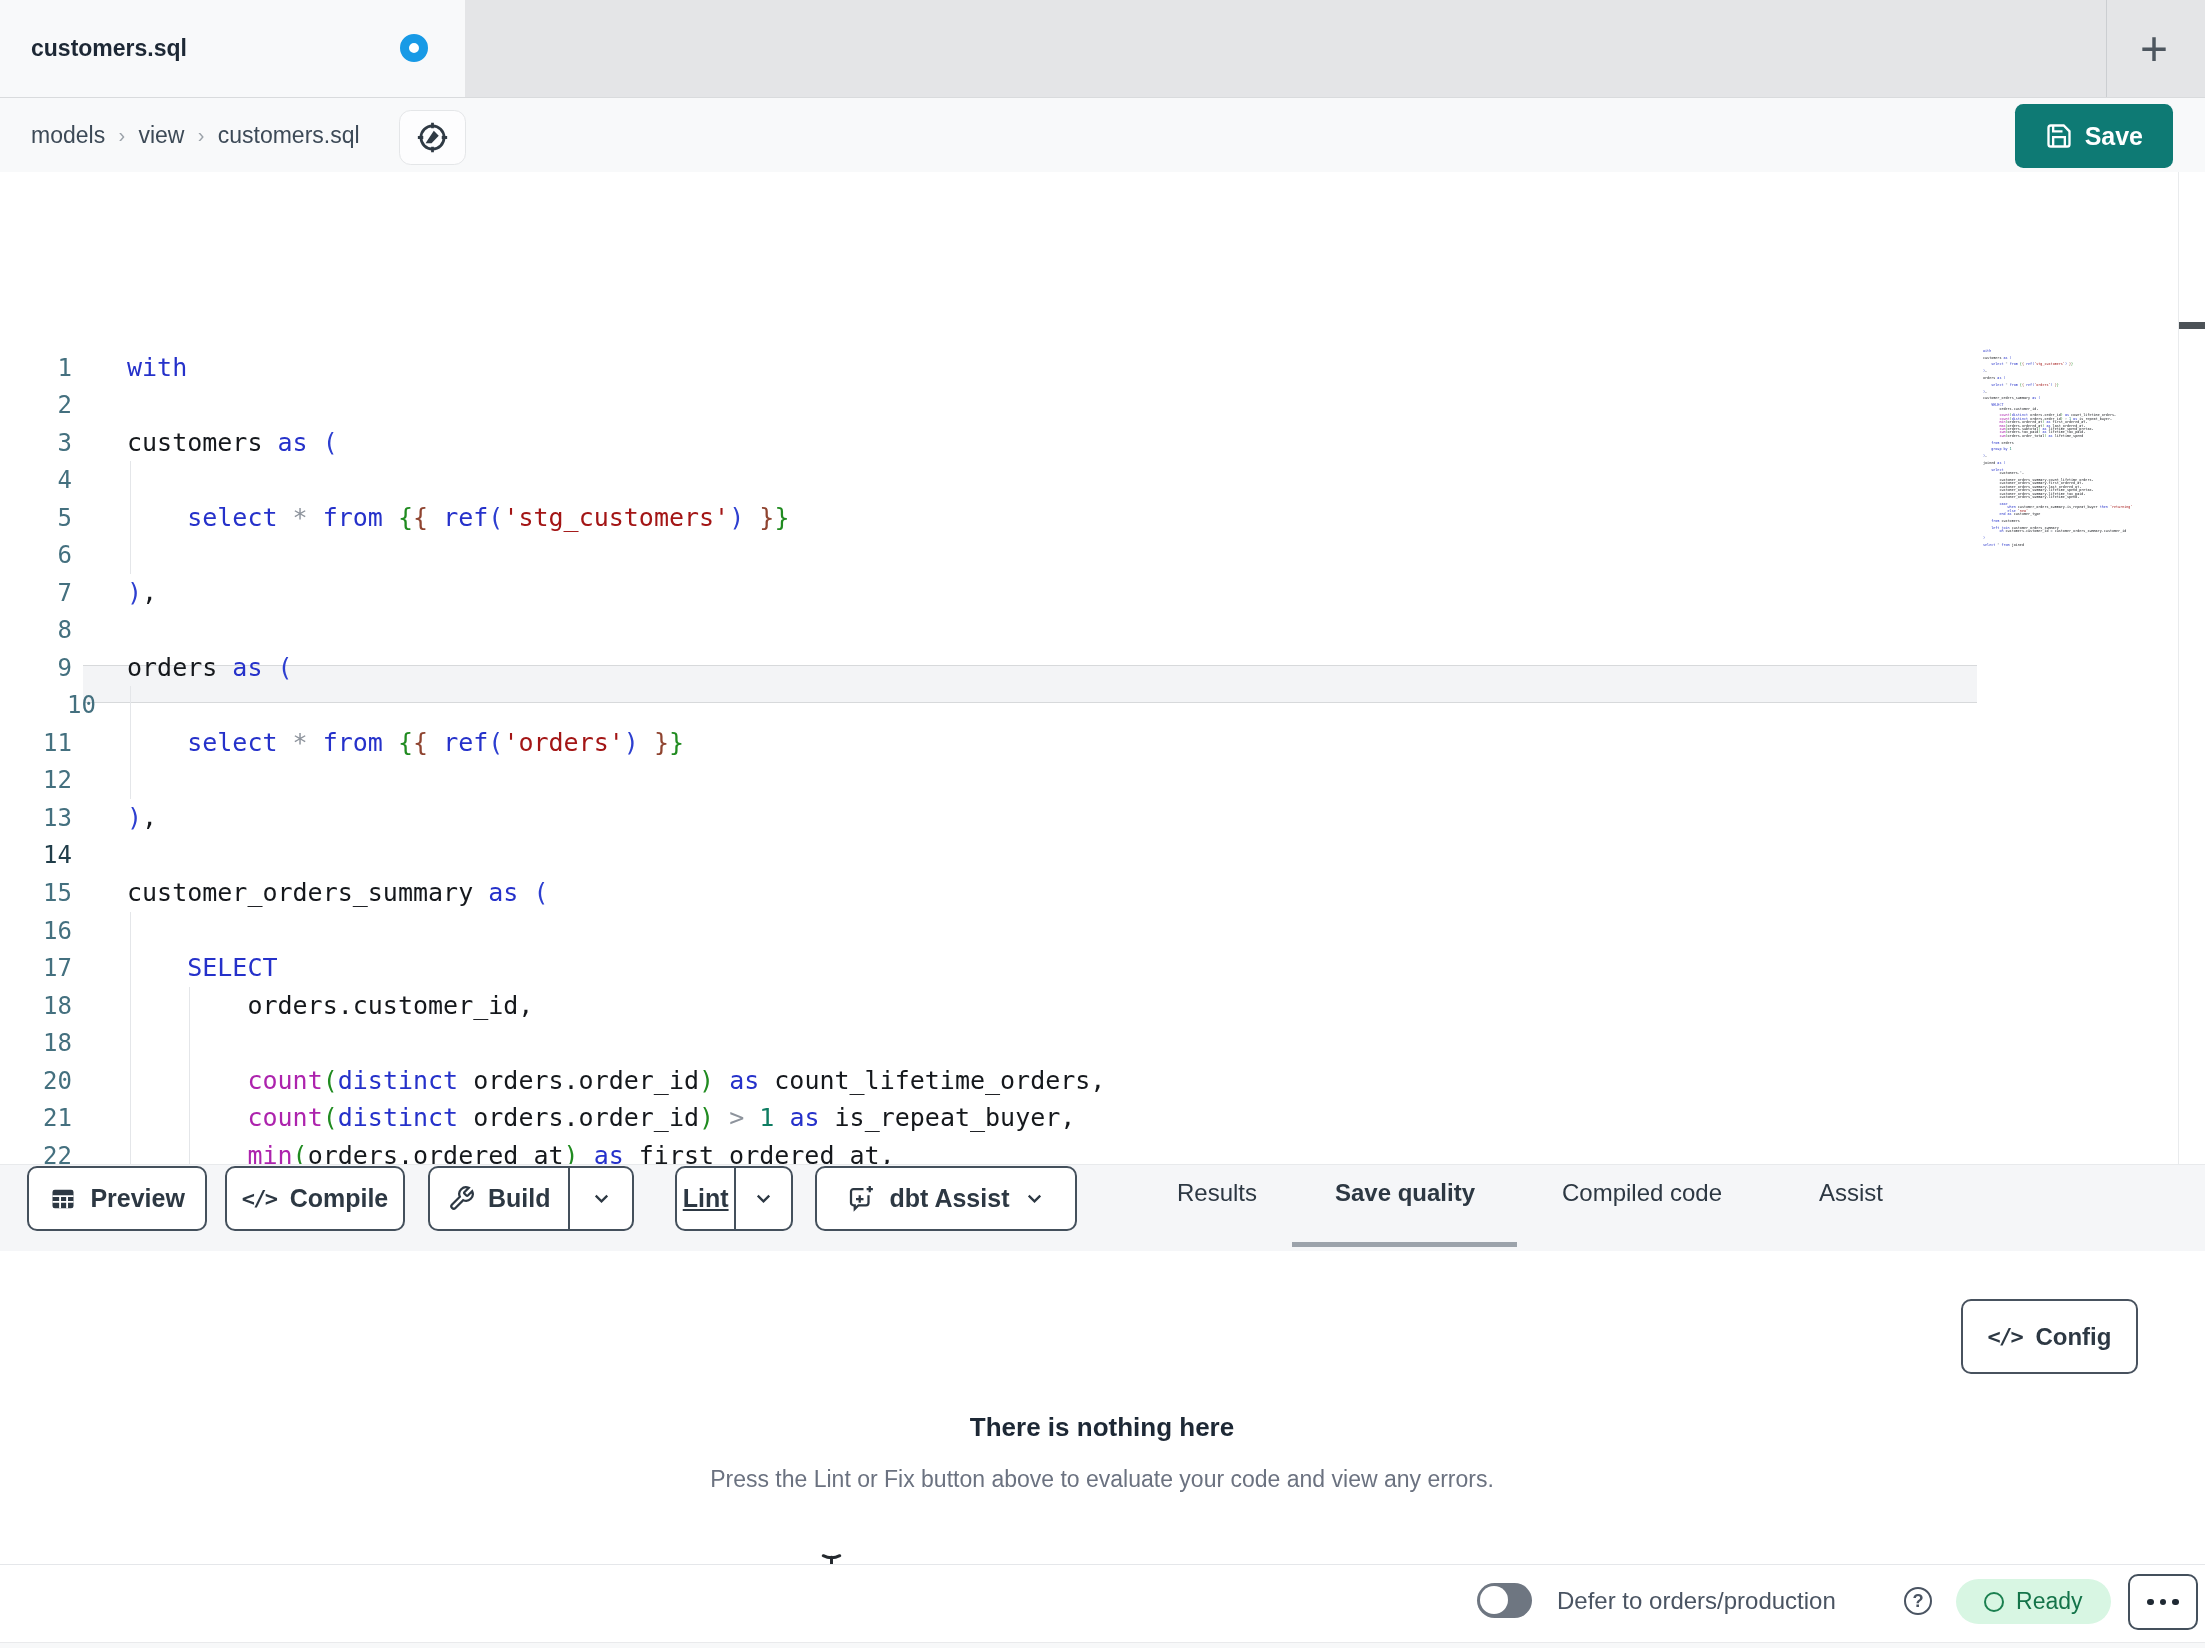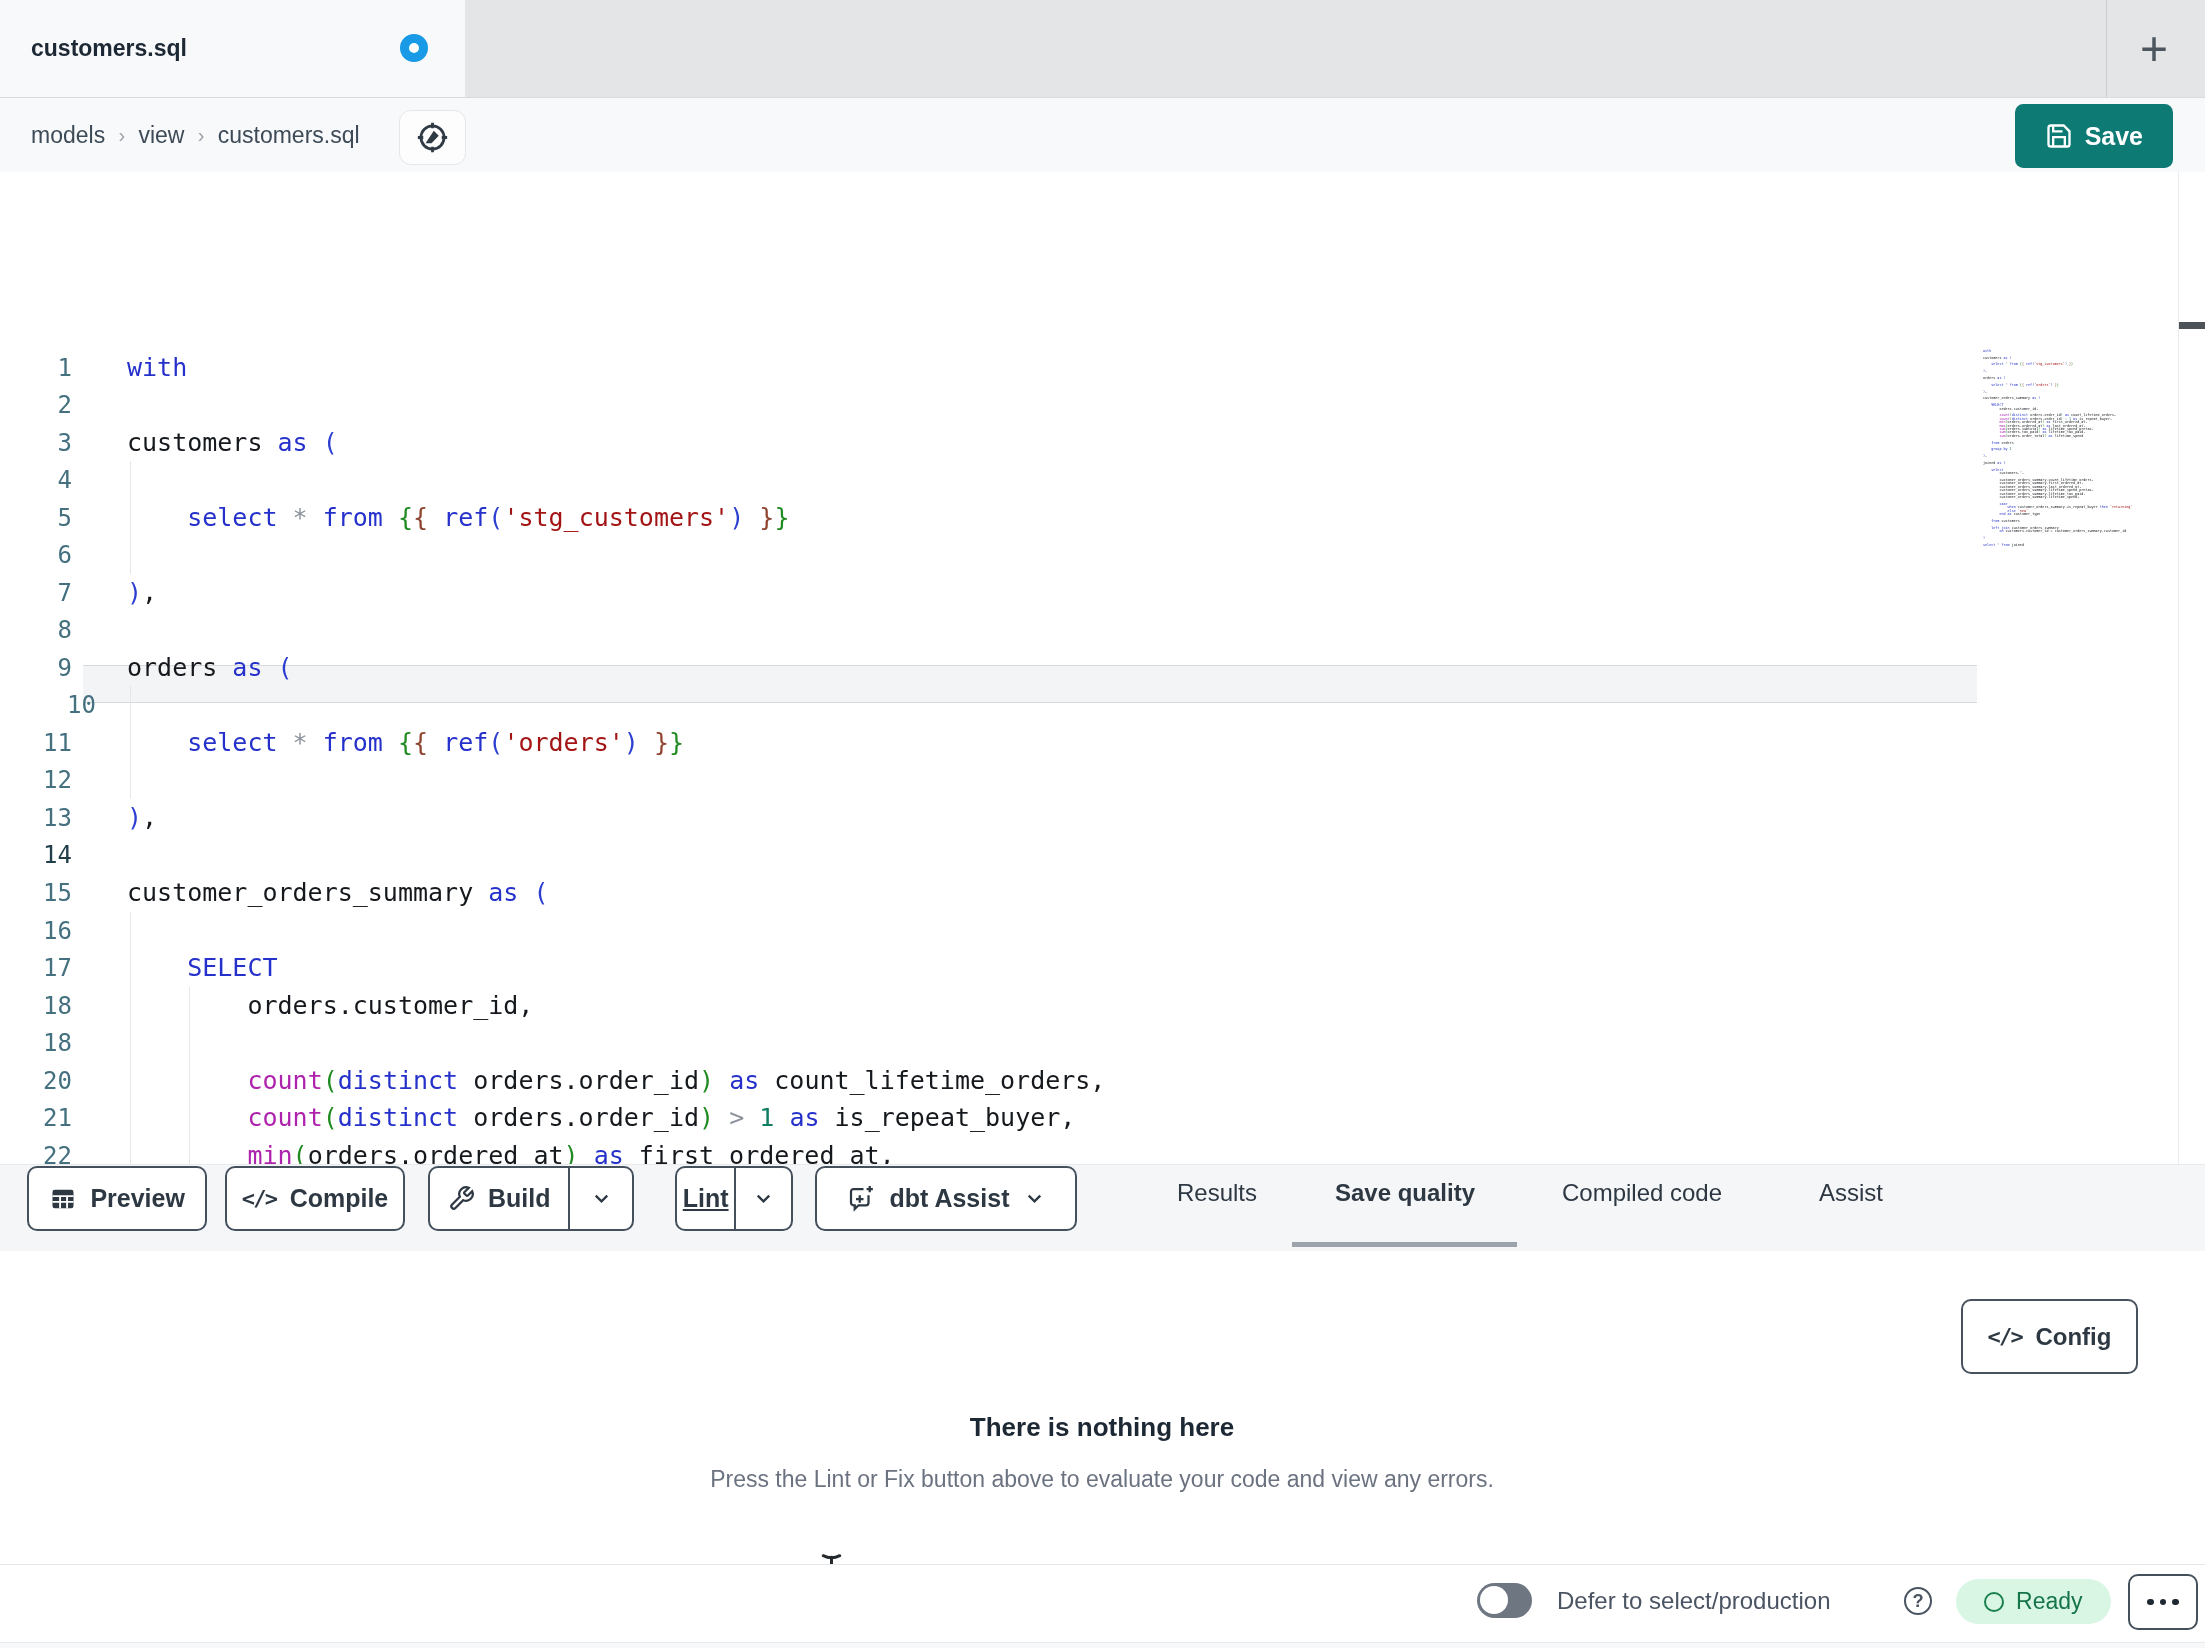--- a/index.html
+++ b/index.html
@@ -305,21 +305,21 @@
     <line x1="10" y1="3" x2="10" y2="25"></line>
     <path d="M5 2 Q10 4.5 15 2"></path>
     <path d="M5 26 Q10 23.5 15 26"></path>
     <line x1="8.6" y1="14" x2="11.4" y2="14"></line>
   </svg>
 
   <div class="abs" id="statusbar"></div>
   <div class="abs" id="defer-toggle">
     <div id="defer-knob"></div>
   </div>
-  <div class="abs" id="defer-label">Defer to select/production</div>
+  <div class="abs" id="defer-label">Defer to orders/production</div>
   <div class="abs" id="help-icon">?</div>
   <div class="abs" id="ready-badge">
     <span id="ready-ring"></span>
     <span class="lbl">Ready</span>
   </div>
   <div class="abs" id="more-btn">
     <i></i>
       <i></i>
       <i></i>
   </div>

